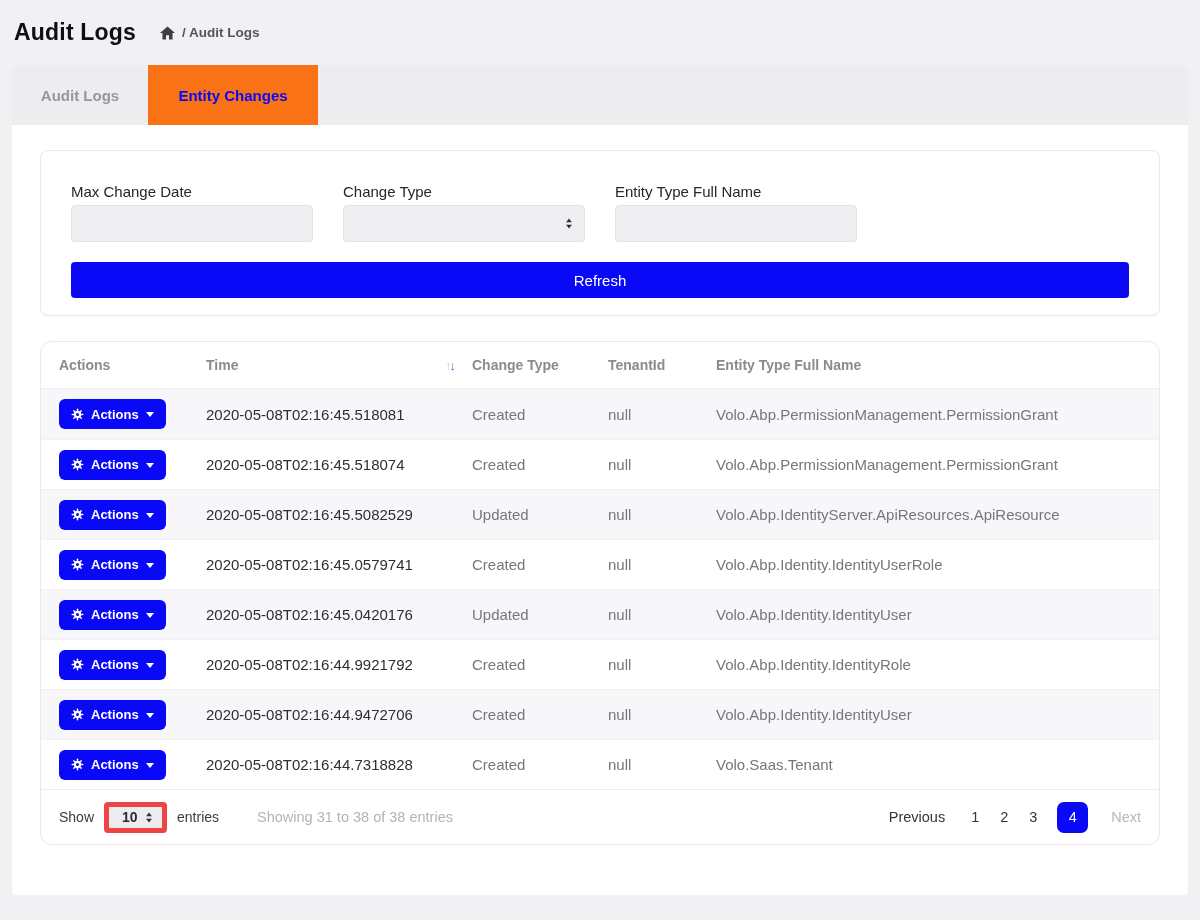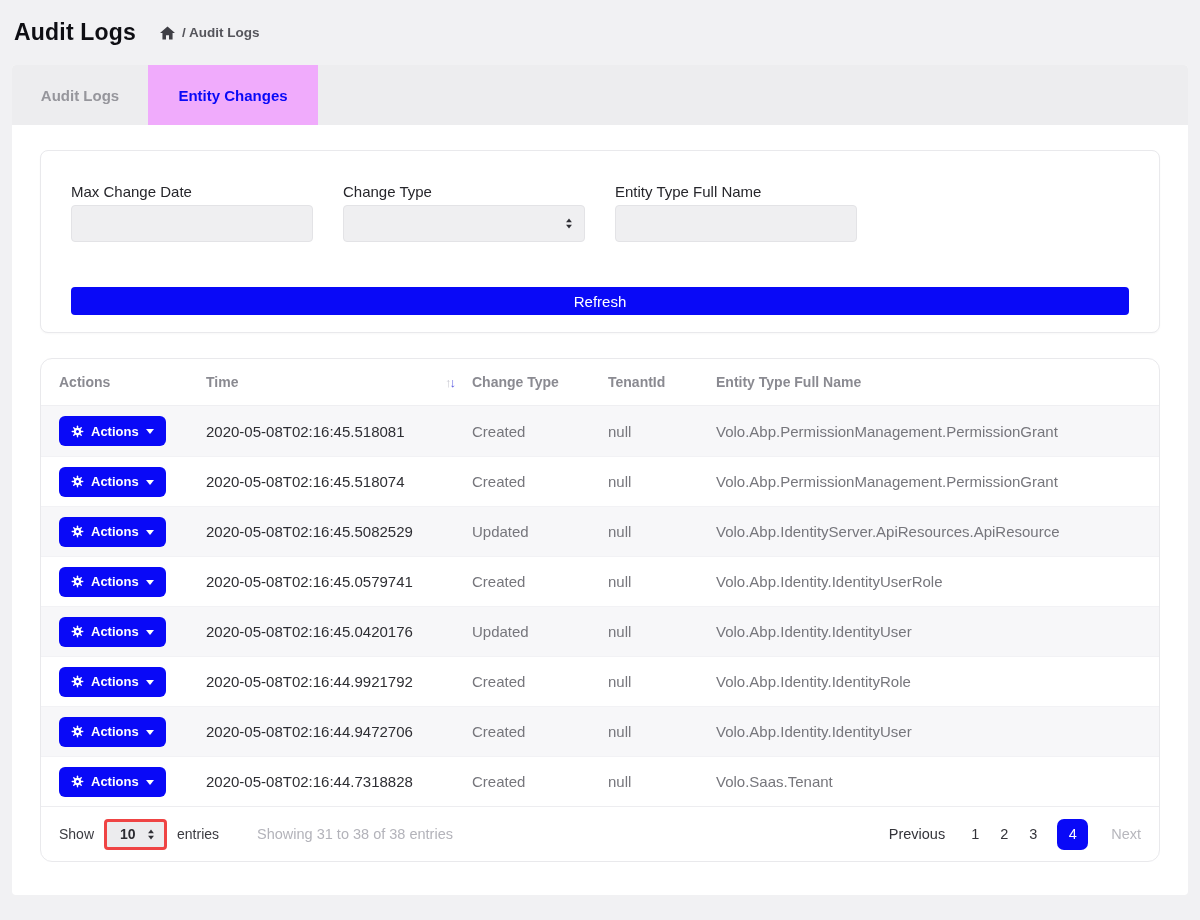--- a/index.html
+++ b/index.html
@@ -11,33 +11,33 @@
   .topbar { height:65px; display:flex; align-items:center; gap:24px; padding:0 14px; }
   .page-title { font-size:23px; font-weight:800; color:#0e0e13; letter-spacing:.2px; }
   .breadcrumb { display:flex; align-items:center; gap:7px; font-size:13.5px; font-weight:600; color:#55555b; }
   .breadcrumb .home { display:flex; align-items:center; cursor:pointer; }
 
   
   .panel { margin:0 12px; height:830px; background:var(--panel-bg,#fff); border-radius:4px; }
   .tabstrip { height:60px; background:var(--tabstrip-bg,#ededef); display:flex; border-radius:4px 4px 0 0; }
   .tab { display:flex; align-items:center; justify-content:center; font-size:15px; font-weight:700; cursor:pointer; }
   .tab.inactive { color:#96969c; width:136px; }
-  .tab.active { color:var(--primary,#0909f7); background:#f0abfc; width:170px; }
+  .tab.active { color:var(--primary,#0909f7); background:#f97316; width:170px; }
 
   .panel-body { padding:25px 28px 0; }
 
   
   .filter-card { border:1px solid var(--border,#e9e9ec); border-radius:8px; background:#fff;
     padding:32px 30px 17px; box-shadow:0 1px 2px rgba(20,20,40,.03); }
   .filter-grid { display:grid; grid-template-columns:repeat(4,1fr); column-gap:30px; }
   .ffield label { display:block; font-size:15px; color:#26262b; margin-bottom:5px; line-height:17px; }
   .finput { width:100%; height:37px; background:#efeff1; border:1px solid #e3e3e6; border-radius:4px;
     font-family:inherit; font-size:14px; color:#333; padding:0 10px; outline:none; }
   .fselect { display:flex; align-items:center; justify-content:flex-end; cursor:pointer; }
-  .refresh { display:block; width:100%; height:28px; margin-top:45px; border:none; border-radius:4px;
+  .refresh { display:block; width:100%; height:36px; margin-top:20px; border:none; border-radius:4px;
     background:var(--primary,#0909f7); color:#fff; font-family:inherit; font-size:15px; cursor:pointer; }
 
   
   .table-card { margin-top:25px; border:1px solid var(--border,#e9e9ec); border-radius:12px;
     background:#fff; overflow:hidden; }
   .trow { display:grid; grid-template-columns:165px 266px 136px 108px 1fr; align-items:center; height:50px; }
   .thead-row { height:47px; border-bottom:1px solid #efeff2; }
   .th { font-size:14px; font-weight:700; color:var(--muted-text,#8a8a91); }
   .cell-actions { padding-left:18px; }
   .time-th { display:flex; align-items:center; justify-content:space-between; padding-right:18px; cursor:pointer; }
@@ -52,21 +52,21 @@
 
   .actions-btn { height:30px; display:inline-flex; align-items:center; gap:7px; padding:0 12px;
     background:var(--primary,#0909f7); color:#fff; border:none; border-radius:6px;
     font-family:inherit; font-size:13px; font-weight:600; cursor:pointer; }
   .caret { width:0; height:0; border-left:4px solid transparent; border-right:4px solid transparent;
     border-top:5px solid #fff; margin-top:1px; }
 
   
   .tfoot { height:55px; border-top:1px solid #ededf0; display:flex; align-items:center;
     padding:0 18px; font-size:14px; color:#3b3b41; }
-  .show-select { width:63px; height:31px; margin:0 10px; background:#ececee; border:3px solid #ef4444;
+  .show-select { width:63px; height:31px; margin:0 10px; background:#ececee; border:5px solid #ef4444;
     border-radius:4px; display:inline-flex; align-items:center; justify-content:space-between;
     padding:0 8px 0 13px; font-weight:600; color:#2c2c31; cursor:pointer; }
   .summary { color:#b3b3ba; margin-left:38px; font-size:14.5px; }
   .pagination { margin-left:auto; display:flex; align-items:center; gap:19px; font-size:14.5px; color:#34343a;justify-content:flex-end; }
   .page-prev { cursor:pointer; margin-right:6px; }
   .page-num { cursor:pointer; min-width:10px; text-align:center; }
   .page-num.active { background:var(--primary,#0909f7); color:#fff; width:31px; height:31px;
     border-radius:7px; display:flex; align-items:center; justify-content:center; }
   .page-next { color:#b7b7bd; cursor:default; margin-left:4px; }
 </style>

